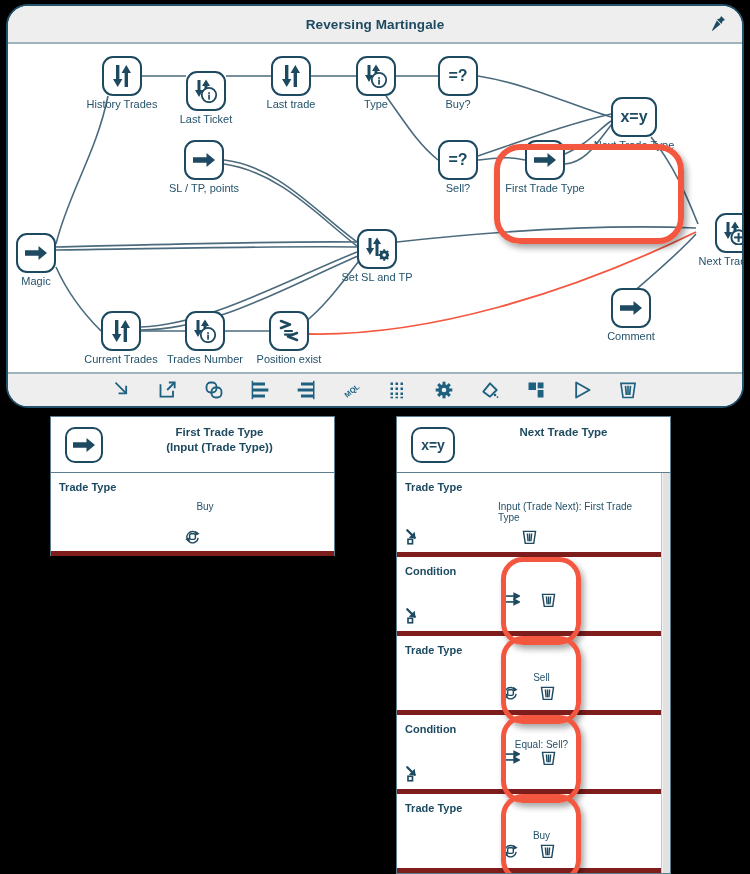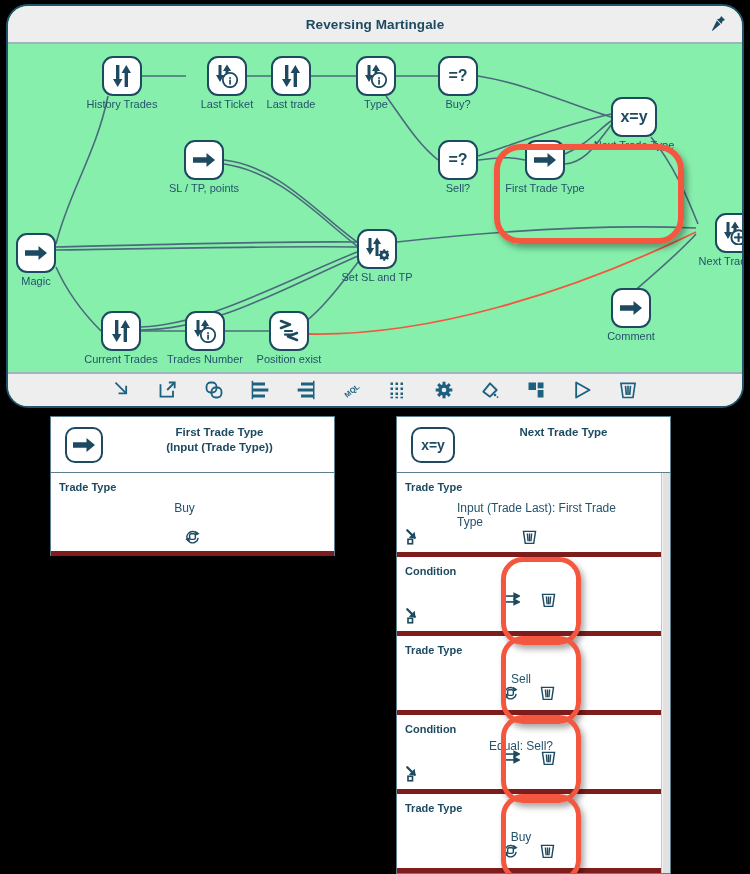--- a/index.html
+++ b/index.html
@@ -9,21 +9,21 @@
     background: #000;
     font-family: "Liberation Sans", sans-serif;
     overflow: hidden;
   }
   #root { position: relative; width: 750px; height: 874px; background:#000; }
 
   
   #diagram-panel {
     position: absolute; left: 6px; top: 4px;
     width: 738px; height: 404px;
-    background: #86efac;
+    background: #ffffff;
     border: 2px solid #24536b;
     border-radius: 22px;
     overflow: hidden;
   }
   #diagram-title-bar {
     position: absolute; left:0; top:0; width:100%; height: 38px;
     border-bottom: 2px solid #9fb4bf;
     background: #eeeeee;
   }
   #diagram-title {
@@ -99,21 +99,21 @@
     text-align:center; font-size: 11.5px; font-weight: bold;
     color: #1d4a60; line-height: 15px;
   }
   .panel-row { position: relative; border-bottom: 5px solid #7f1d1d; }
   .row-label {
     position:absolute; left: 8px; top: 8px;
     font-size: 11px; font-weight: bold; color:#1d4a60;
   }
   .row-value {
     position:absolute; left: 0; right: 16px; top: 28px;
-    text-align:center; font-size: 12px; color:#24536b;
+    text-align:center; font-size: 10px; color:#24536b;padding-left:41px;
   }
   .row-value.indent { text-align:left; left: 60px; }
   .row-icons {
     position:absolute; left:0; right:0; bottom: 6px;
     display:flex; justify-content:center; gap: 22px;
   }
   .row-icons svg { cursor:pointer; }
   .link-glyph { position: absolute; left: 8px; bottom: 6px; width: 18px; height: 18px; }
 
   
@@ -219,21 +219,21 @@
           <svg width="22" height="24" viewBox="0 0 22 24">
             <g fill="#1d4a60">
               <path d="M5 1 h3.4 v14 h3 L6.7 23 L2 15 h3 z"></path>
               <path d="M13.6 23 h3.4 v-14 h3 L15.3 1 L10.6 9 h3 z"></path>
             </g>
           </svg>
         </div>
         <div class="node-label">History Trades</div>
       </div>
 
-      <div class="node" style="left:178px;top:12px;margin-left:21px;">
+      <div class="node" style="left:178px;top:27px;">
         <div class="node-box">
           <svg width="24" height="24" viewBox="0 0 24 24">
             <g fill="#1d4a60">
               <path d="M3.5 1 h3 v10 h2.6 L5 18 L1 11 h2.5 z"></path>
               <path d="M10.5 19 h3 V7 h2.6 L12 0.5 L8 7 h2.5 z"></path>
               <circle cx="15" cy="16" r="7.2" fill="#fff" stroke="#1d4a60" stroke-width="1.8"></circle>
               <rect x="14.2" y="13.2" width="1.7" height="1.7"></rect>
               <rect x="14.2" y="15.6" width="1.7" height="5"></rect>
             </g>
           </svg>
@@ -539,21 +539,21 @@
       </div>
       <div class="panel-head-title" style="left:66px;">
         <div>Next Trade Type</div>
       </div>
     </div>
 
     <div id="right-rows">
 
       <div class="panel-row" style="height:84px;">
         <div class="row-label">Trade Type</div>
-        <div class="row-value indent">Input (Trade Last): First Trade Type</div>
+        <div class="row-value indent">Input (Trade Next): First Trade Type</div>
         <svg class="link-glyph" viewBox="0 0 24 24">
           <path d="M3 3 L13 13" stroke="#1d4a60" stroke-width="3" stroke-linecap="round"></path>
           <polygon points="13,5 14,14 5,13" fill="#1d4a60"></polygon>
           <rect x="4" y="15" width="6" height="6" fill="none" stroke="#1d4a60" stroke-width="2.2"></rect>
         </svg>
         <div class="row-icons">
           <svg width="17" height="18" viewBox="0 0 24 24">
             <g fill="none" stroke="#1d4a60" stroke-width="2">
               <path d="M3.5 4 H20.5 L18 21 H6 z"></path>
               <line x1="9" y1="7" x2="10" y2="18"></line>

